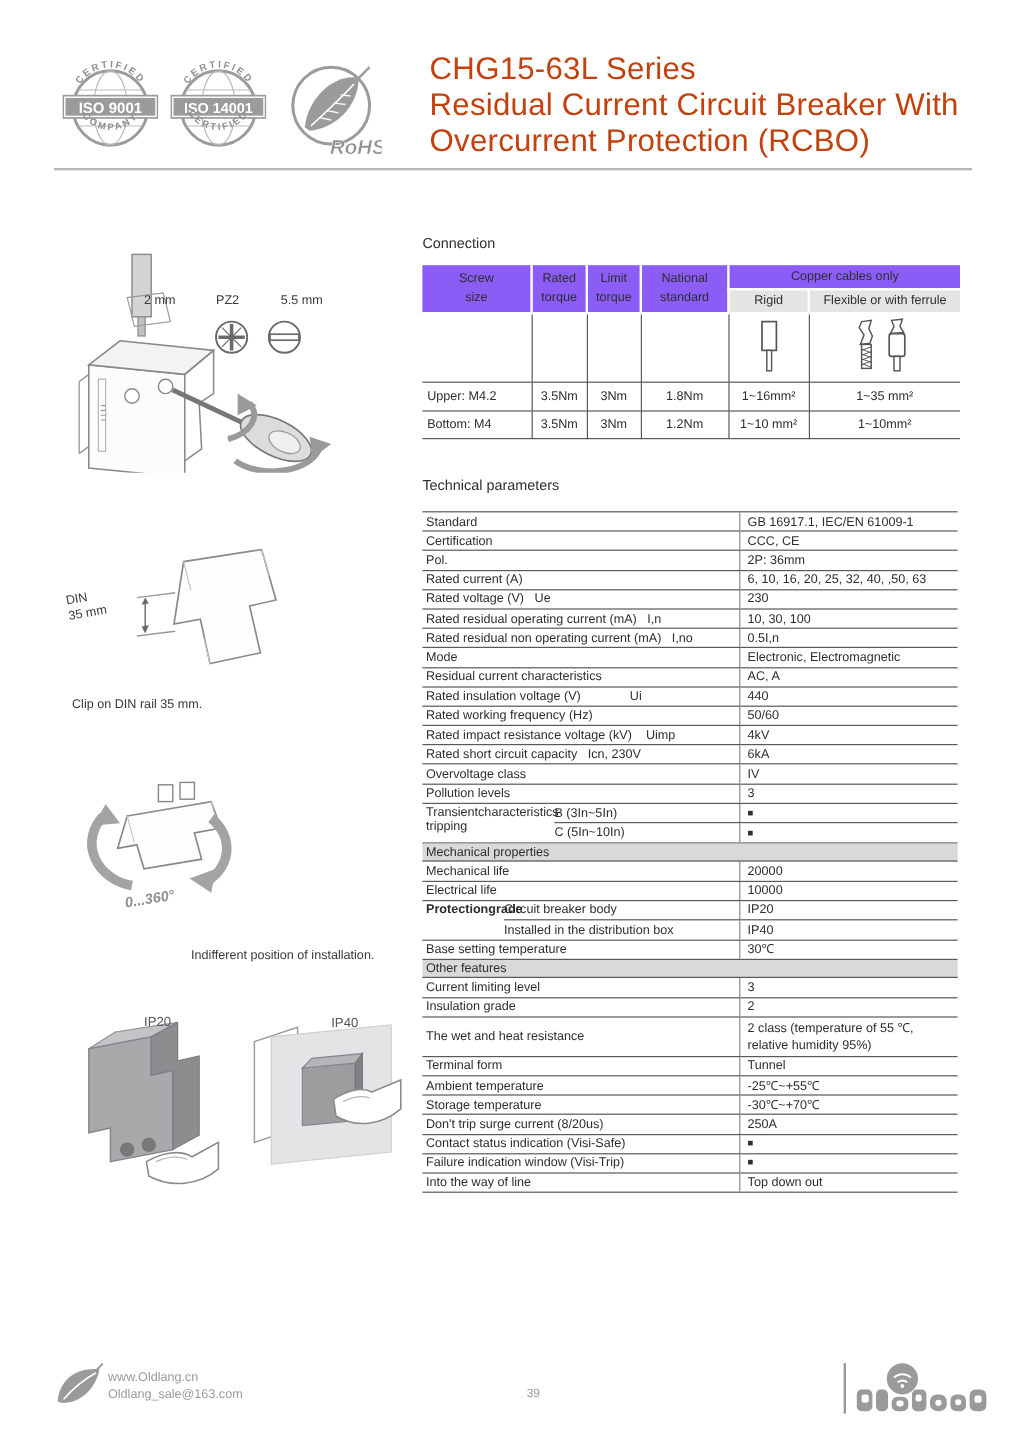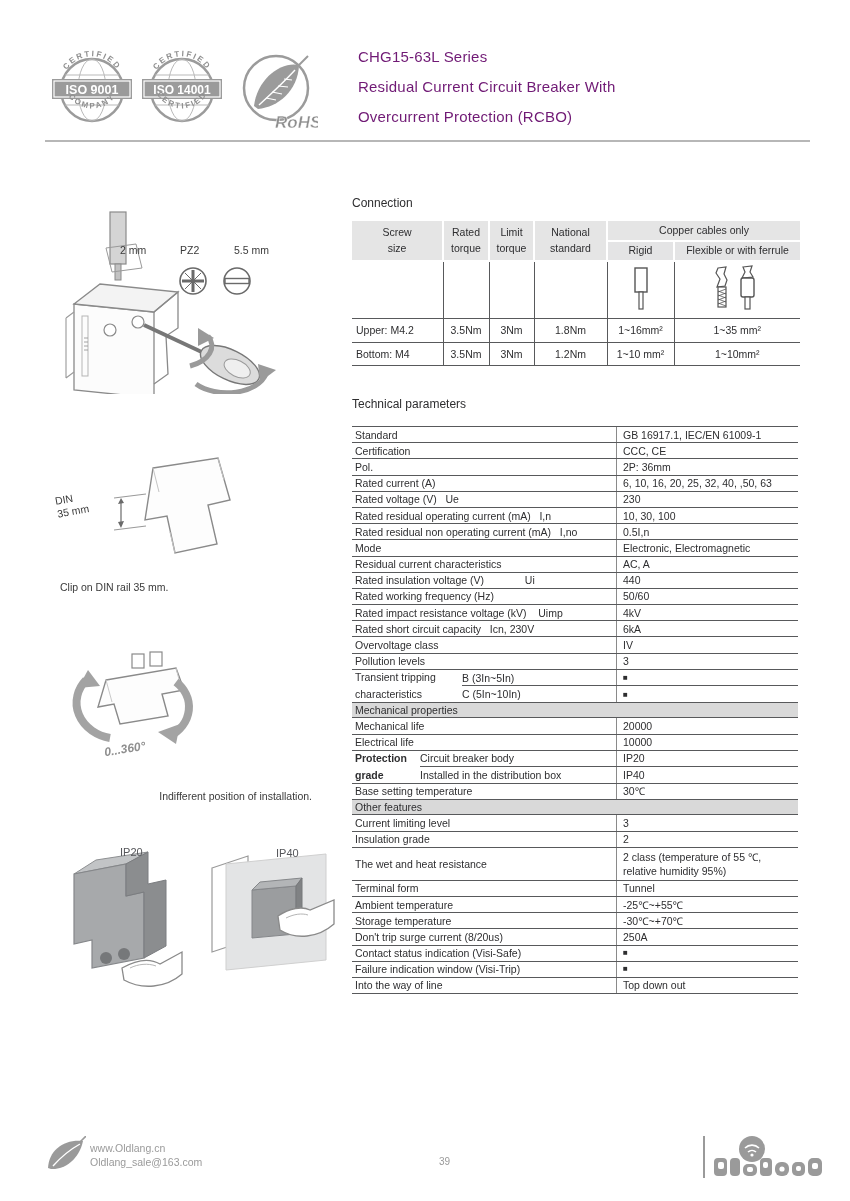--- a/index.html
+++ b/index.html
@@ -1,30 +1,30 @@
 <!DOCTYPE html>
 <html><head>
 <meta charset="utf-8">
 <style>
   html,body{margin:0;padding:0;background:#fff}
   .page{position:relative;width:850px;height:1201px;background:#ffffff;
         font-family:"Liberation Sans",sans-serif;color:#2e2e30;overflow:hidden}
   .abs{position:absolute}
 
   
-  .title-block{left:358px;top:42px;font-size:15px;line-height:30px;color:#701a75;letter-spacing:.2px}
+  .title-block{left:358px;top:42px;font-size:26px;line-height:30px;color:#c2410c;letter-spacing:.2px}
   .hr-top{left:45px;top:140px;width:765px;height:2px;background:#b7b7b7}
   .badges{left:52px;top:46px;display:flex;gap:10px;align-items:center}
 
   
   .shead{font-size:12px;color:#2e2e30}
 
   
   table.conn{border-collapse:collapse;table-layout:fixed;width:448px;font-size:10.5px;color:#2e2e30}
-  .conn th{background:#e5e5e5;font-weight:400;border-left:2px solid #fff;border-bottom:2px solid #fff;
+  .conn th{background:#8b5cf6;font-weight:400;border-left:2px solid #fff;border-bottom:2px solid #fff;
            text-align:center;vertical-align:middle;white-space:pre-line;line-height:1.45;padding:0}
   .conn thead tr{height:20px}
   .conn thead tr:first-child th:first-child{border-left:none}
   .conn th.chl{background:#e4e4e5;border-top:2px solid #fff}
   .conn td{border:1px solid #58595b;text-align:center;padding:0}
   .conn td:first-child{border-left:none;text-align:left;padding-left:4px}
   .conn td:last-child{border-right:none}
   .conn tr.iconrow td{border-top:2px solid #fff;height:56px;vertical-align:middle}
   .conn tr.datarow{height:23.5px}
 
@@ -32,21 +32,21 @@
   .tech{width:446px;border-top:1px solid #58595b;font-size:10.5px;color:#2e2e30}
   .trow{display:flex;align-items:center;height:16.2px;border-bottom:1px solid #58595b;box-sizing:border-box}
   .trow.tall{height:33px}
   .tlabel{width:264px;padding-left:3px;white-space:pre;overflow:hidden;box-sizing:border-box}
   .tvalue{flex:1;align-self:stretch;display:flex;align-items:center;border-left:1px solid #8a8a8a;
           padding-left:6px;white-space:pre-line;line-height:14px}
   .tall .tvalue{align-items:flex-start;padding-top:2px}
   .tsec{height:15.5px;display:flex;align-items:center;background:#d9d9d9;border-bottom:1px solid #58595b;
         padding-left:3px;box-sizing:border-box}
   .tgroup{display:flex;border-bottom:1px solid #58595b;box-sizing:border-box;height:33px}
-  .glabel{display:flex;flex-direction:column;justify-content:space-between;padding:1px 0 2px 3px;box-sizing:border-box}
+  .glabel{display:flex;flex-direction:row;justify-content:space-between;padding:1px 0 2px 3px;box-sizing:border-box}
   .gright{flex:1;display:flex;flex-direction:column}
   .gsub{display:flex;flex:1;align-items:center}
   .gsub + .gsub{border-top:1px solid #58595b}
   .gsubv{flex:1;border-left:1px solid #8a8a8a;align-self:stretch;display:flex;align-items:center;padding-left:6px}
   .sqv{font-size:8px}
 
   
   .cap{font-size:10.5px;color:#3a3a3a}
   .ip-label{font-size:11px;color:#55565a}
 

